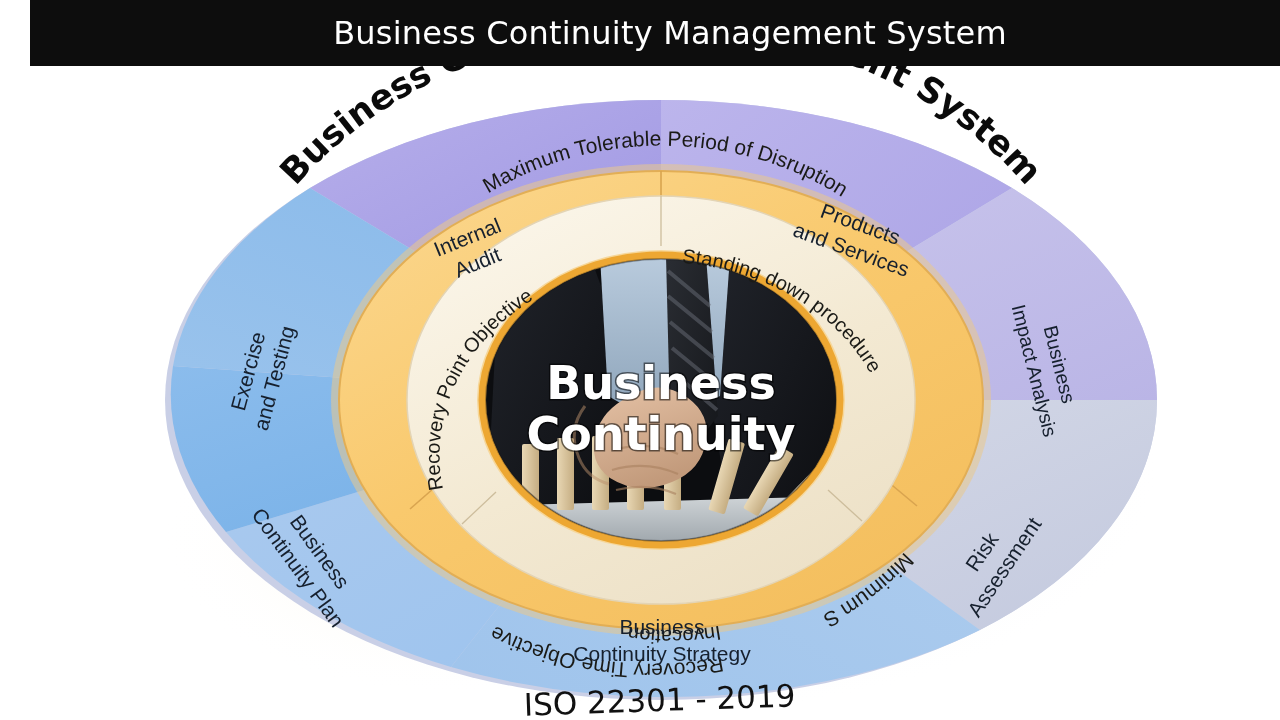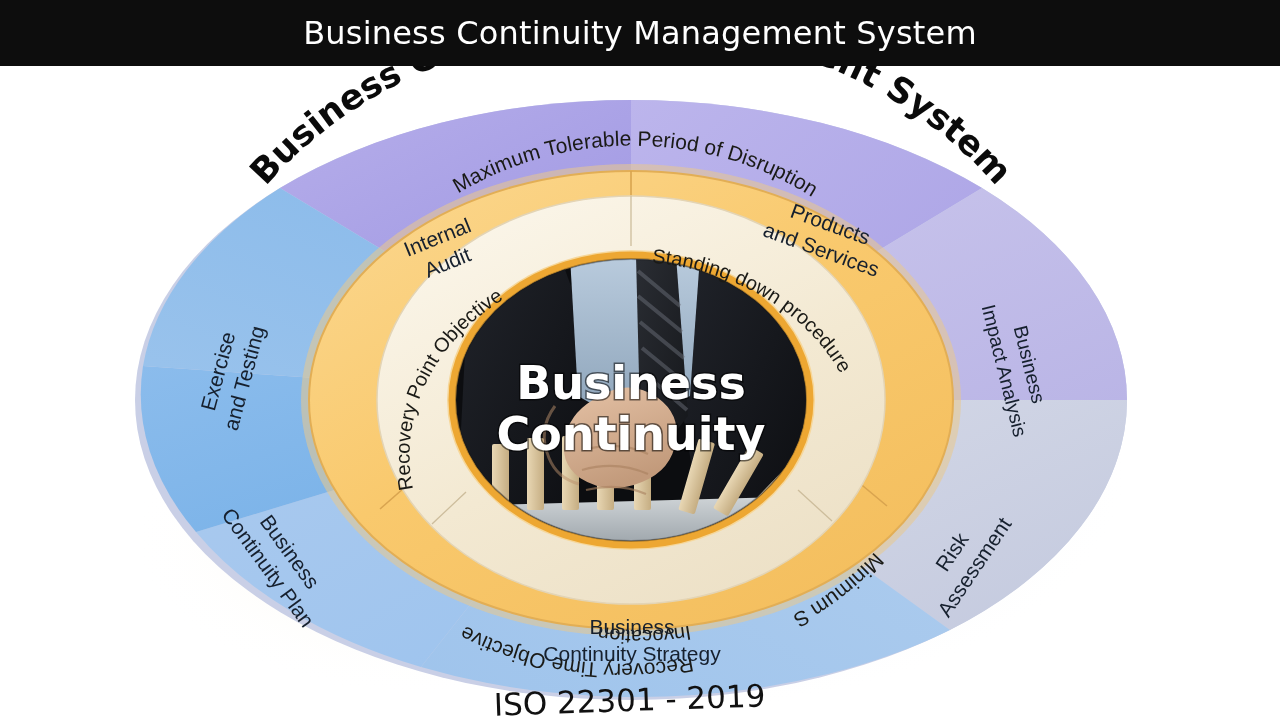--- a/index.html
+++ b/index.html
@@ -2,21 +2,21 @@
 <html><head>
 <meta charset="utf-8">
 <style>
   * { box-sizing: border-box; margin: 0; padding: 0; }
   html, body {
     width: 1280px; height: 720px;
     background: #ffffff;
     font-family: "Liberation Sans", sans-serif;
     overflow: hidden;
   }
-  #app { position: relative; width: 1140px; height: 720px; background:#fff; }
+  #app { position: relative; width: 1140px; height: 720px; background:#fff;margin-left:30px; }
 
   
   .titlebar {
     position: absolute; left: 0; top: 0;
     width: 1280px; height: 66px;
     background: #0d0d0d;
     display: flex; align-items: center; justify-content: center;
   }
   .titlebar .title {
     color: #ffffff;

